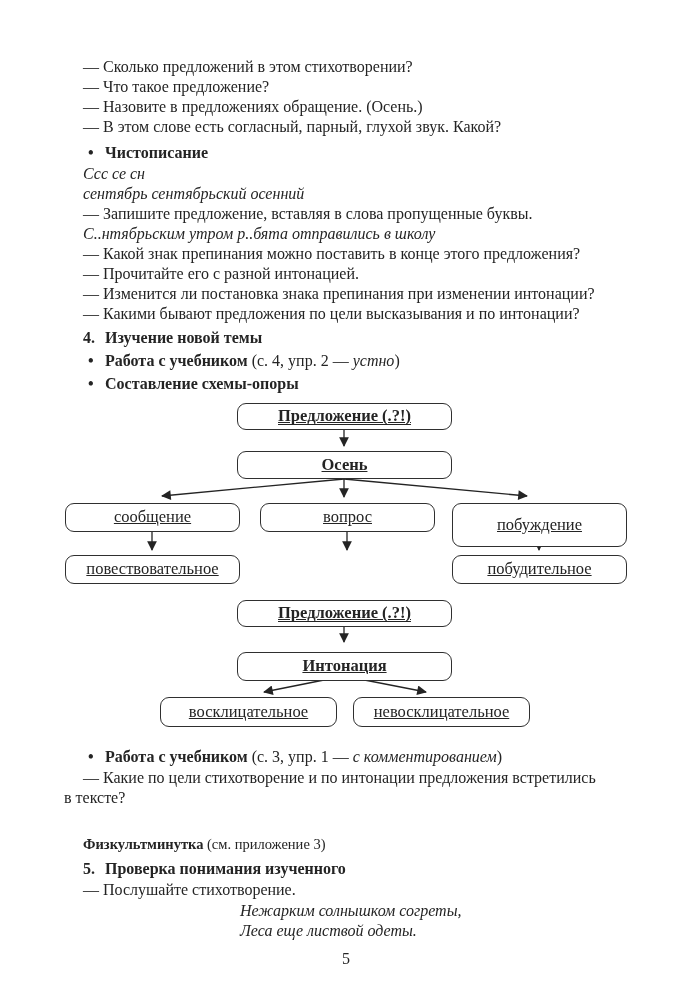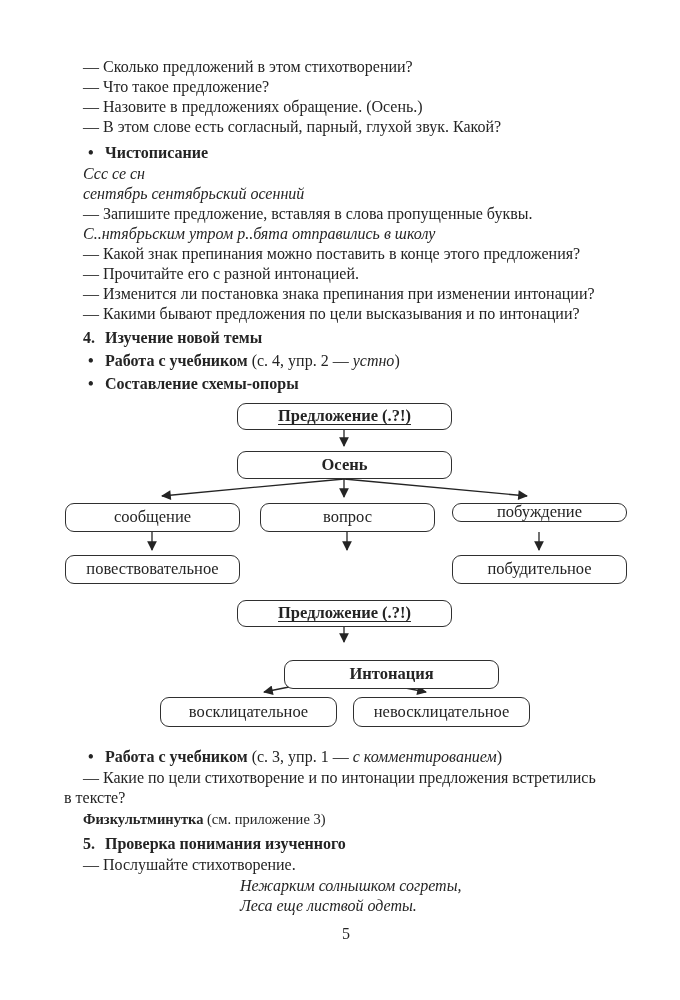--- a/index.html
+++ b/index.html
@@ -17,51 +17,51 @@
   .ital { font-style: italic; }
   .b { font-weight: bold; }
   .i { font-style: italic; }
   .bullet-head { padding-left: 24px; line-height: 23px; }
   .bullet-head .bullet { display: inline-block; width: 17px; font-weight: bold; }
   .num-head { padding-left: 19px; line-height: 22px; font-weight: bold; }
   .num-head .num { display: inline-block; width: 22px; }
   .head-bold { font-weight: bold; }
   .mt3 { margin-top: 3px; }
   .mt4 { margin-top: 4px; }
-  .phys { font-size: 14.5px; margin-top: 1px; padding-left: 19px; }
+  .phys { font-size: 14.5px; margin-top: 26px; padding-left: 19px; }
   .verse { margin-left: 176px; font-style: italic; line-height: 19px; margin-top: 1px; }
   .pagenum { text-align: center; margin-top: 9px; }
 
   
   .diagram { position: relative; width: 680px; margin-left: -64px; }
   .diagram1 { height: 185px; margin-top: 6px; }
   .diagram2 { height: 132px; margin-top: 12px; }
   .arrows { position: absolute; left: 0; top: 0; width: 100%; height: 100%; }
   .dbox {
     position: absolute; box-sizing: border-box;
     border: 1.6px solid #2f2f2f; border-radius: 9px; background: #fff;
     display: flex; align-items: center; justify-content: center;
-    font-size: 16.5px; line-height: 1;
+    font-size: 16.5px; line-height: 1; text-decoration: underline;
   }
   .dbox-root span { font-weight: bold; text-decoration: underline; text-underline-offset: 3px; }
   .dbox-cat { font-weight: bold; }
 
   
   .d1-root { left: 237px; top: 2px;  width: 215px; height: 27px; }
   .d1-cat  { left: 237px; top: 50px; width: 215px; height: 28px; }
   .d1-b0   { left: 65px;  top: 102px; width: 175px; height: 29px; }
   .d1-b1   { left: 260px; top: 102px; width: 175px; height: 29px; }
-  .d1-b2   { left: 452px; top: 102px; width: 175px; height: 19px; }
+  .d1-b2   { left: 452px; top: 102px; width: 175px; height: 44px; }
   .d1-c0   { left: 65px;  top: 154px; width: 175px; height: 29px; }
   .d1-c1   { left: 260px; top: 154px; width: 175px; height: 29px; }
   .d1-c2   { left: 452px; top: 154px; width: 175px; height: 29px; }
 
   
   .d2-root { left: 237px; top: 2px;  width: 215px; height: 27px; }
-  .d2-cat  { left: 237px; top: 62px; width: 215px; height: 29px; margin-left: 47px; }
+  .d2-cat  { left: 237px; top: 54px; width: 215px; height: 29px; }
   .d2-b0   { left: 160px; top: 99px; width: 177px; height: 30px; }
   .d2-b1   { left: 353px; top: 99px; width: 177px; height: 30px; }
 </style>
 </head>
 <body>
 
 <div class="page">
 
   <p class="indent">— Сколько предложений в этом стихотворении?</p>
   <p class="indent">— Что такое предложение?</p>

